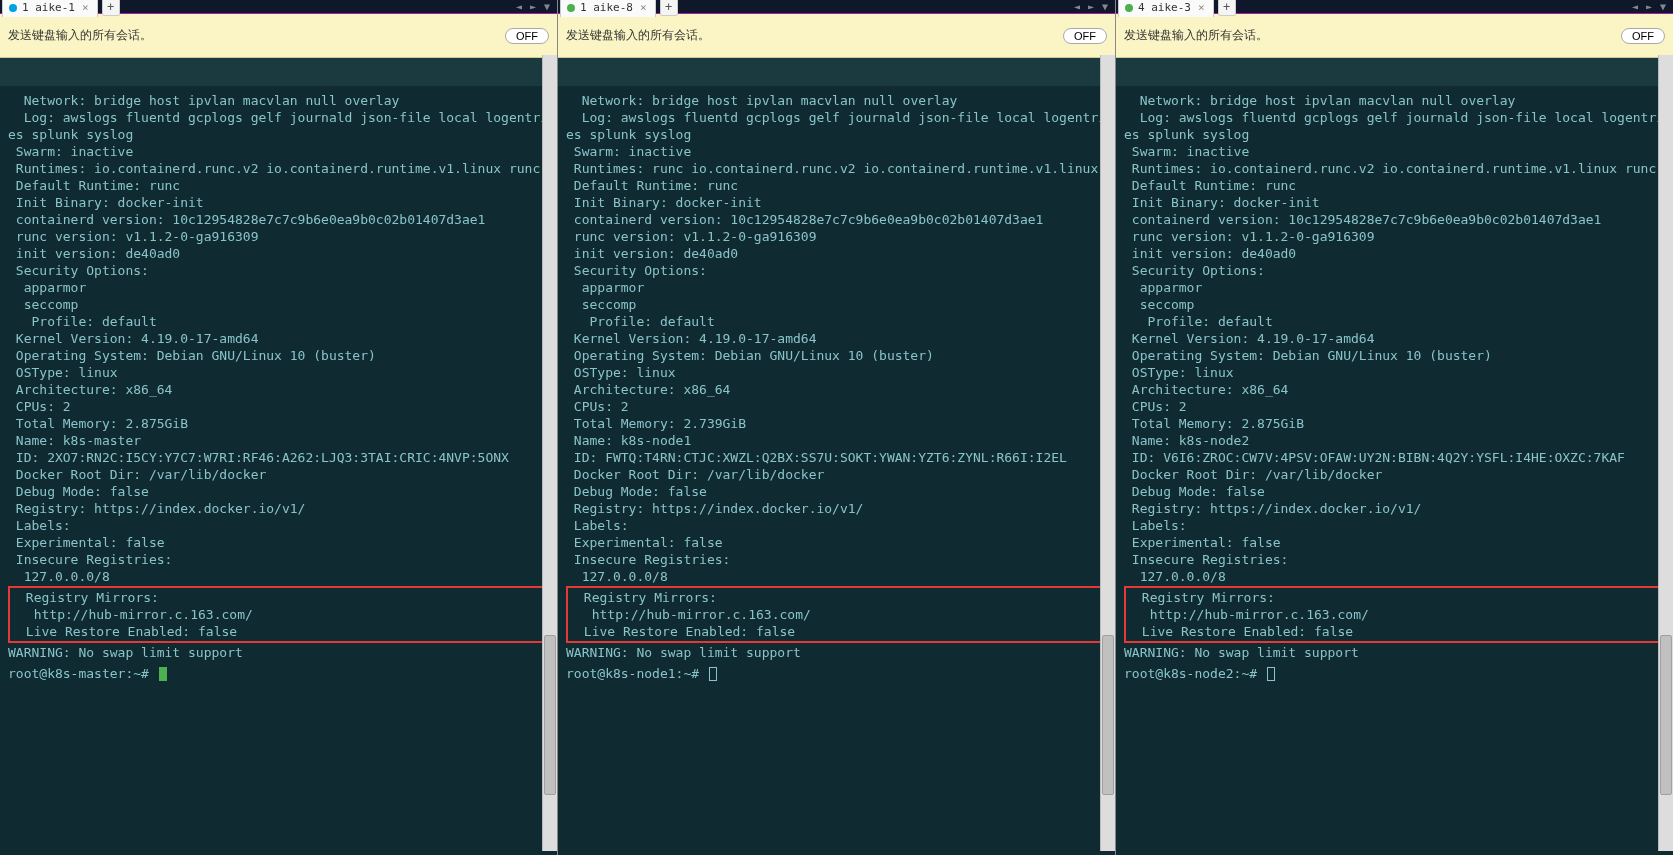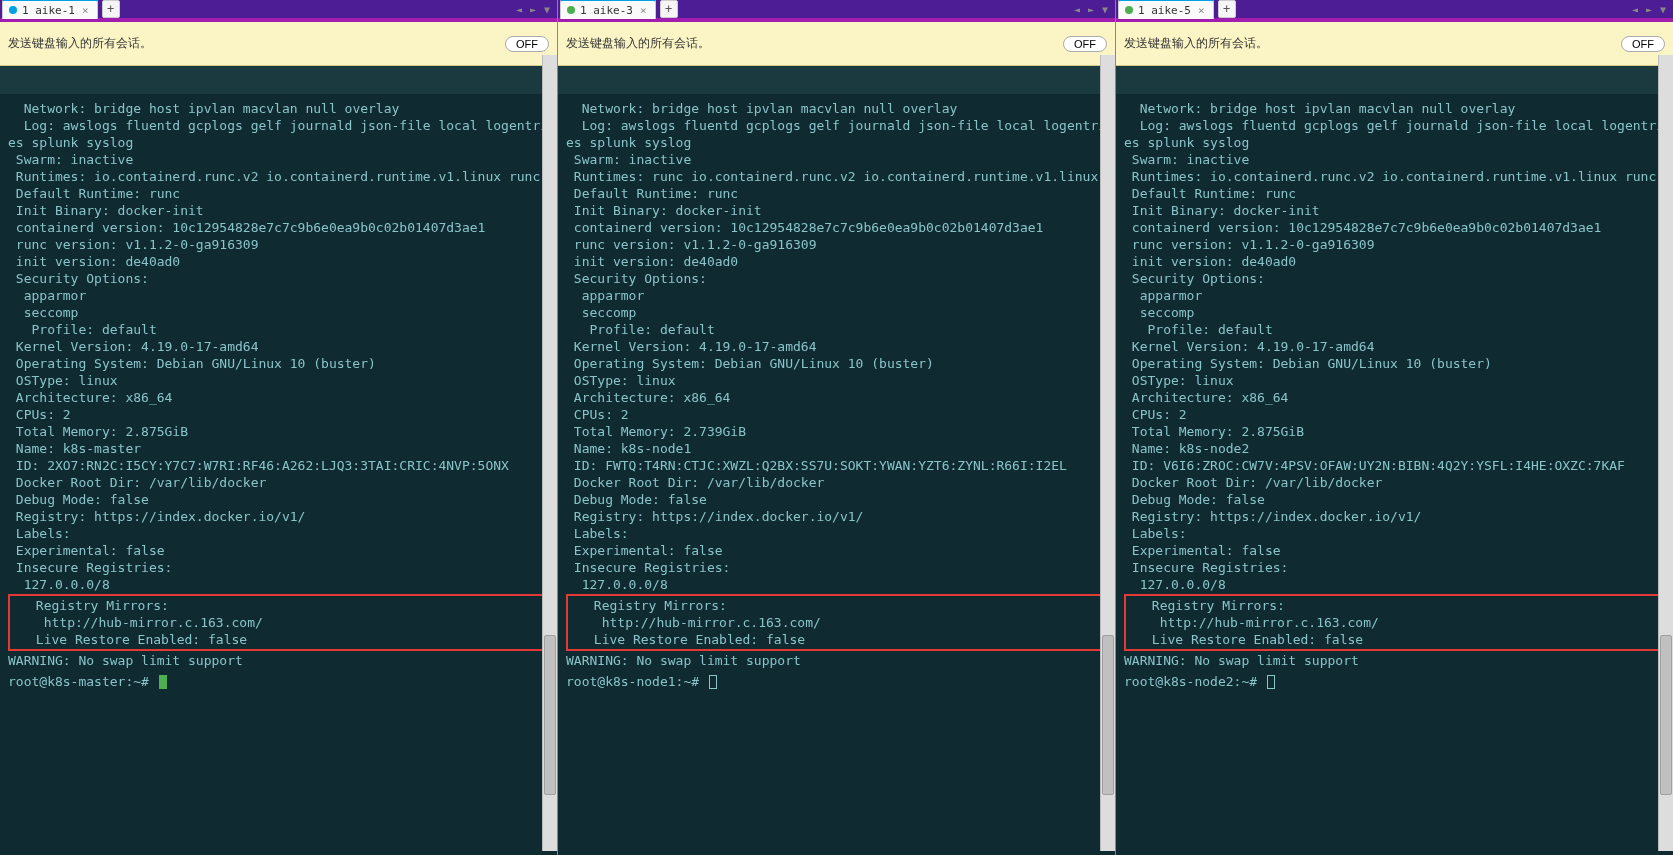--- a/index.html
+++ b/index.html
@@ -19,25 +19,25 @@
 .pane {
   flex: 1;
   display: flex;
   flex-direction: column;
   border-right: 1px solid #888;
   min-width: 0;
 }
 .pane:last-child { border-right: none; }
 
 .tabbar {
-  background: #4c1d95;
-  height: 22px;
-  display: flex;
-  align-items: center;
-  border-bottom: 4px solid #a21caf;
+  background: #0f172a;
+  height: 14px;
+  display: flex;
+  align-items: center;
+  border-bottom: 1px solid #a21caf;
   position: relative;
 }
 .tab {
   background: #fafafa;
   border: 1px solid #ccc;
   border-bottom: none;
   padding: 2px 8px 2px 6px;
   display: flex;
   align-items: center;
   gap: 5px;
@@ -133,21 +133,21 @@
 }
 .cursor-hollow {
   display: inline-block;
   width: 8px; height: 14px;
   border: 1px solid #89c4c9;
   vertical-align: text-bottom;
   margin-left: 2px;
 }
 .highlight-box {
   border: 2px solid #e53935;
-  padding: 1px 18px;
+  padding: 1px 8px;
   display: block;
   margin: 1px 0;
 }
 .scrollbar {
   position: absolute;
   right: 0; top: 55px;
   width: 15px;
   bottom: 4px;
   background: #ddd;
   border-left: 1px solid #bbb;
@@ -187,21 +187,21 @@
         <div class="term"><span class="term-line">  Network: bridge host ipvlan macvlan null overlay</span><span class="term-line">  Log: awslogs fluentd gcplogs gelf journald json-file local logentries splunk syslog</span><span class="term-line"> Swarm: inactive</span><span class="term-line"> Runtimes: io.containerd.runc.v2 io.containerd.runtime.v1.linux runc</span><span class="term-line"> Default Runtime: runc</span><span class="term-line"> Init Binary: docker-init</span><span class="term-line"> containerd version: 10c12954828e7c7c9b6e0ea9b0c02b01407d3ae1</span><span class="term-line"> runc version: v1.1.2-0-ga916309</span><span class="term-line"> init version: de40ad0</span><span class="term-line"> Security Options:</span><span class="term-line">  apparmor</span><span class="term-line">  seccomp</span><span class="term-line">   Profile: default</span><span class="term-line"> Kernel Version: 4.19.0-17-amd64</span><span class="term-line"> Operating System: Debian GNU/Linux 10 (buster)</span><span class="term-line"> OSType: linux</span><span class="term-line"> Architecture: x86_64</span><span class="term-line"> CPUs: 2</span><span class="term-line"> Total Memory: 2.875GiB</span><span class="term-line"> Name: k8s-master</span><span class="term-line"> ID: 2XO7:RN2C:I5CY:Y7C7:W7RI:RF46:A262:LJQ3:3TAI:CRIC:4NVP:5ONX</span><span class="term-line"> Docker Root Dir: /var/lib/docker</span><span class="term-line"> Debug Mode: false</span><span class="term-line"> Registry: https://index.docker.io/v1/</span><span class="term-line"> Labels:</span><span class="term-line"> Experimental: false</span><span class="term-line"> Insecure Registries:</span><span class="term-line">  127.0.0.0/8</span><span class="highlight-box"><span class="term-line"> Registry Mirrors:</span><span class="term-line">  http://hub-mirror.c.163.com/</span><span class="term-line"> Live Restore Enabled: false</span></span><span class="term-line"></span><span class="term-line">WARNING: No swap limit support</span><span class="term-line prompt-line"><span>root@k8s-master:~# </span><span class="cursor-block"></span></span></div>
       </div>
       <div class="scrollbar">
         <div class="scroll-thumb" style="top: 580px; height: 160px;"></div>
       </div>
     </div>
     <div class="pane" style="position: relative;">
       <div class="tabbar">
         <div class="tab active">
           <span class="dot dot-green"></span>
-          <span>1 aike-3</span>
+          <span>1 aike-8</span>
           <span class="tab-close">×</span>
         </div>
         <div class="tab-add">+</div>
         <div class="tabbar-right">
           <span class="nav-arrow">◄</span>
           <span class="nav-arrow">►</span>
           <span class="nav-arrow">▼</span>
         </div>
       </div>
       <div class="msgbar">
@@ -212,21 +212,21 @@
         <div class="term"><span class="term-line">  Network: bridge host ipvlan macvlan null overlay</span><span class="term-line">  Log: awslogs fluentd gcplogs gelf journald json-file local logentries splunk syslog</span><span class="term-line"> Swarm: inactive</span><span class="term-line"> Runtimes: runc io.containerd.runc.v2 io.containerd.runtime.v1.linux</span><span class="term-line"> Default Runtime: runc</span><span class="term-line"> Init Binary: docker-init</span><span class="term-line"> containerd version: 10c12954828e7c7c9b6e0ea9b0c02b01407d3ae1</span><span class="term-line"> runc version: v1.1.2-0-ga916309</span><span class="term-line"> init version: de40ad0</span><span class="term-line"> Security Options:</span><span class="term-line">  apparmor</span><span class="term-line">  seccomp</span><span class="term-line">   Profile: default</span><span class="term-line"> Kernel Version: 4.19.0-17-amd64</span><span class="term-line"> Operating System: Debian GNU/Linux 10 (buster)</span><span class="term-line"> OSType: linux</span><span class="term-line"> Architecture: x86_64</span><span class="term-line"> CPUs: 2</span><span class="term-line"> Total Memory: 2.739GiB</span><span class="term-line"> Name: k8s-node1</span><span class="term-line"> ID: FWTQ:T4RN:CTJC:XWZL:Q2BX:SS7U:SOKT:YWAN:YZT6:ZYNL:R66I:I2EL</span><span class="term-line"> Docker Root Dir: /var/lib/docker</span><span class="term-line"> Debug Mode: false</span><span class="term-line"> Registry: https://index.docker.io/v1/</span><span class="term-line"> Labels:</span><span class="term-line"> Experimental: false</span><span class="term-line"> Insecure Registries:</span><span class="term-line">  127.0.0.0/8</span><span class="highlight-box"><span class="term-line"> Registry Mirrors:</span><span class="term-line">  http://hub-mirror.c.163.com/</span><span class="term-line"> Live Restore Enabled: false</span></span><span class="term-line"></span><span class="term-line">WARNING: No swap limit support</span><span class="term-line prompt-line"><span>root@k8s-node1:~# </span><span class="cursor-hollow"></span></span></div>
       </div>
       <div class="scrollbar">
         <div class="scroll-thumb" style="top: 580px; height: 160px;"></div>
       </div>
     </div>
     <div class="pane" style="position: relative;">
       <div class="tabbar">
         <div class="tab active">
           <span class="dot dot-green"></span>
-          <span>1 aike-5</span>
+          <span>4 aike-3</span>
           <span class="tab-close">×</span>
         </div>
         <div class="tab-add">+</div>
         <div class="tabbar-right">
           <span class="nav-arrow">◄</span>
           <span class="nav-arrow">►</span>
           <span class="nav-arrow">▼</span>
         </div>
       </div>
       <div class="msgbar">

